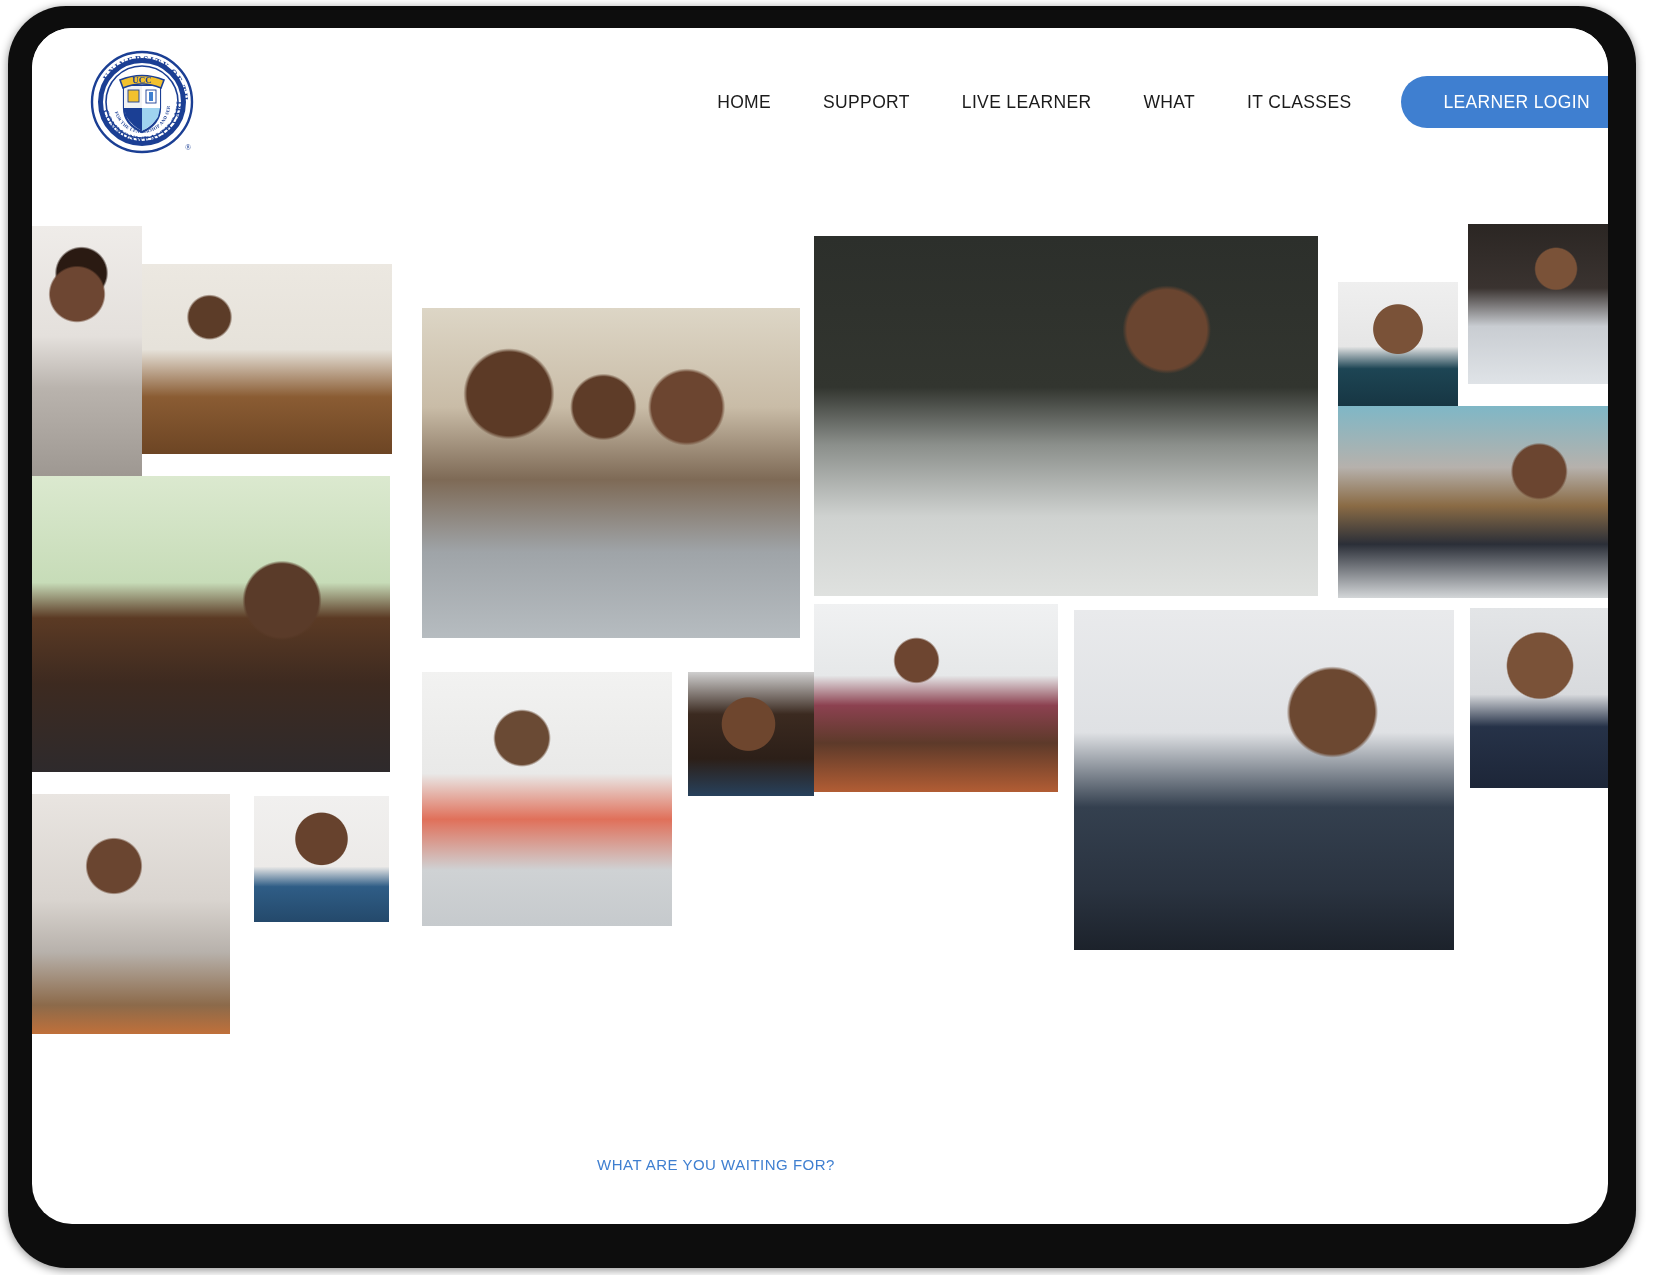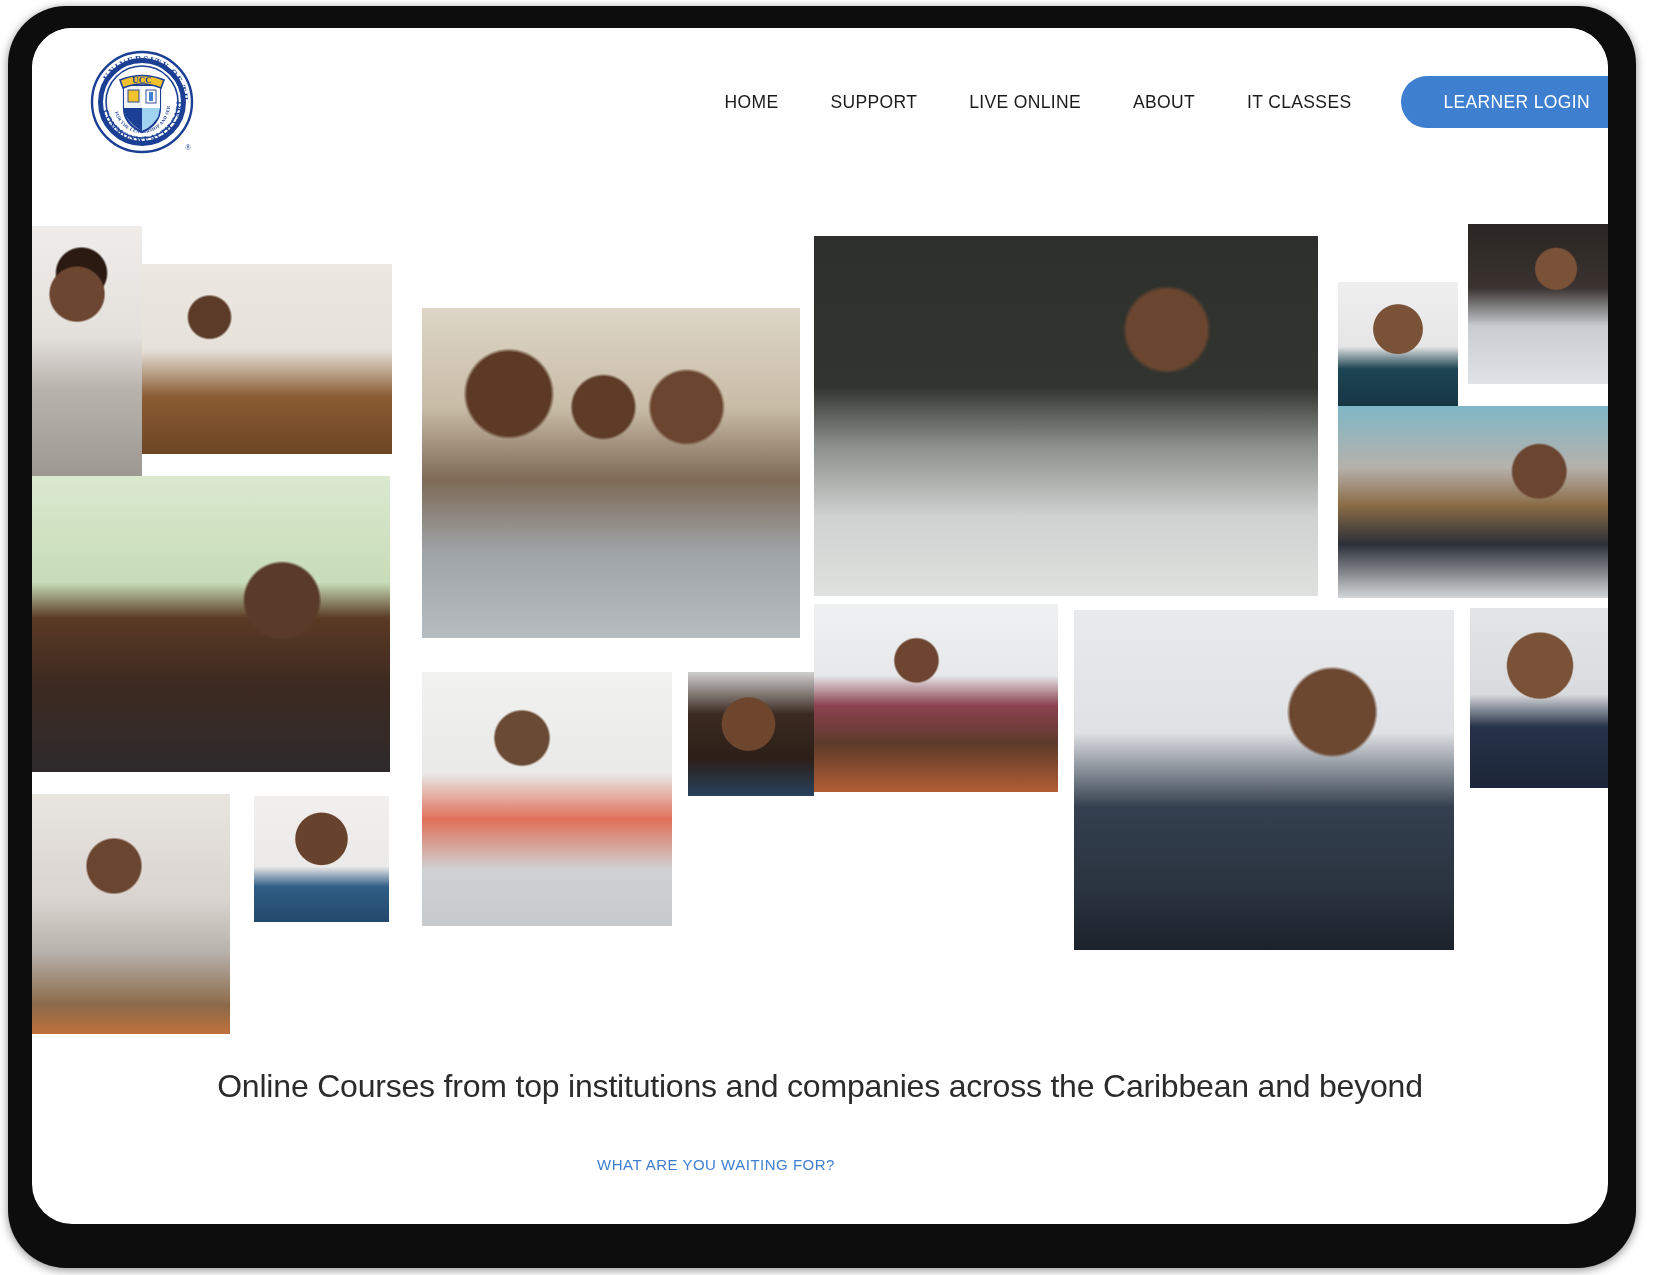--- a/index.html
+++ b/index.html
@@ -172,22 +172,22 @@
             </text>
             <text x="95" y="100" font-family="Liberation Serif, serif" font-size="8" fill="#1b3f94">®</text>
           </svg>
         </div>
 
       </div>
 
       <nav id="main-nav">
         <a class="nav-link">HOME</a>
         <a class="nav-link">SUPPORT</a>
-        <a class="nav-link">LIVE ONLINE</a>
-        <a class="nav-link">ABOUT</a>
+        <a class="nav-link">LIVE LEARNER</a>
+        <a class="nav-link">WHAT</a>
         <a class="nav-link">IT CLASSES</a>
         <button id="learner-login-button">LEARNER LOGIN</button>
       </nav>
     </header>
 
     <section id="hero-collage">
 
       <div class="tile" style="left:-2px;top:28px;width:112px;height:262px">
         <div class="ph" style="background:
           radial-gradient(circle at 42% 26%, #6d4632 0 13%, transparent 14%),
@@ -277,17 +277,16 @@
           linear-gradient(180deg,#7fb7c6 0%,#b6b1ac 32%,#8a6b45 52%,#2b2f38 72%,#d3d6d8 100%)"></div>
       </div>
 
       <div class="tile" style="left:1438px;top:410px;width:140px;height:180px">
         <div class="ph" style="background:
           radial-gradient(circle at 50% 32%, #7a5238 0 23%, transparent 24%),
           linear-gradient(180deg,#e3e5e7 0%,#d8dadd 48%,#263248 66%,#1d2638 100%)"></div>
       </div>
     </section>
 
-    <div id="hero-tagline">Online Courses from top institutions and companies across the Caribbean and beyond</div>
     <div id="waiting-cta">WHAT ARE YOU WAITING FOR?</div>
 
   </div>
 </div>
 
 </body></html>

